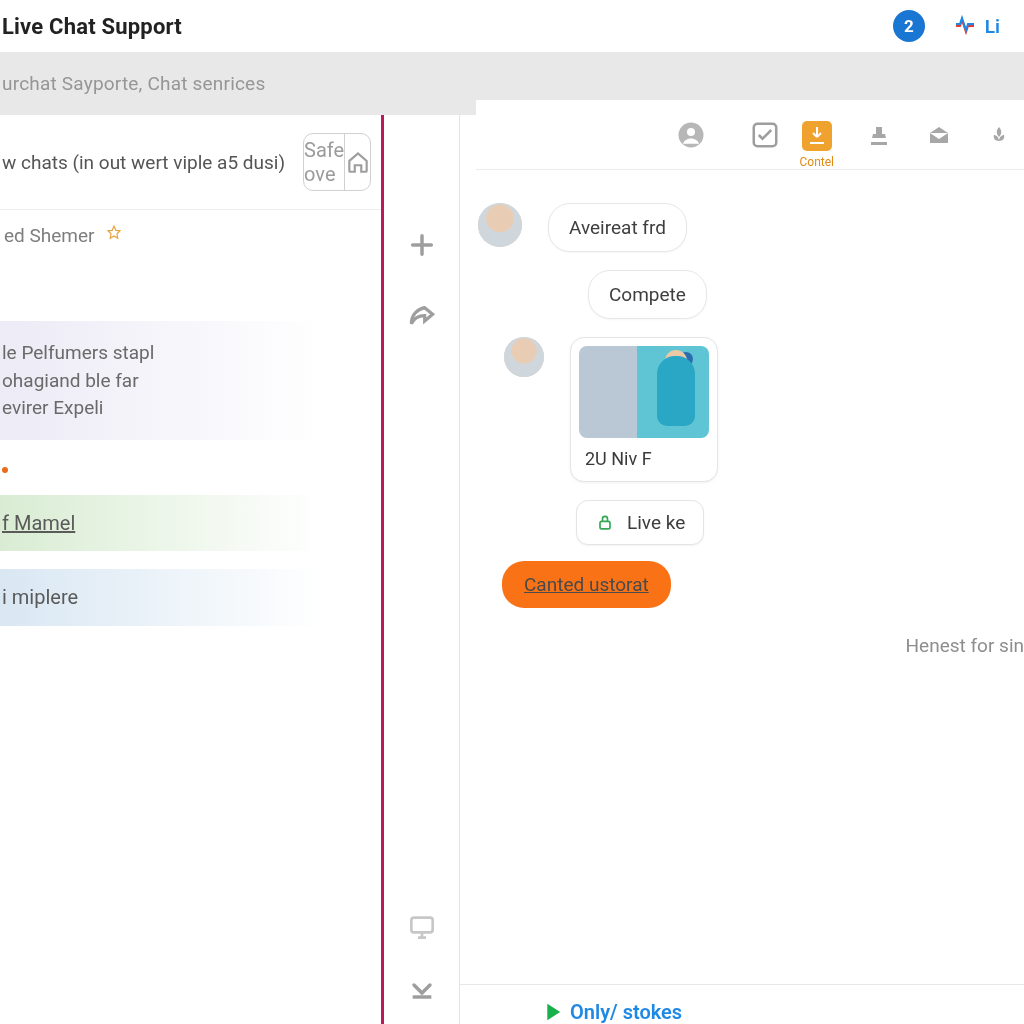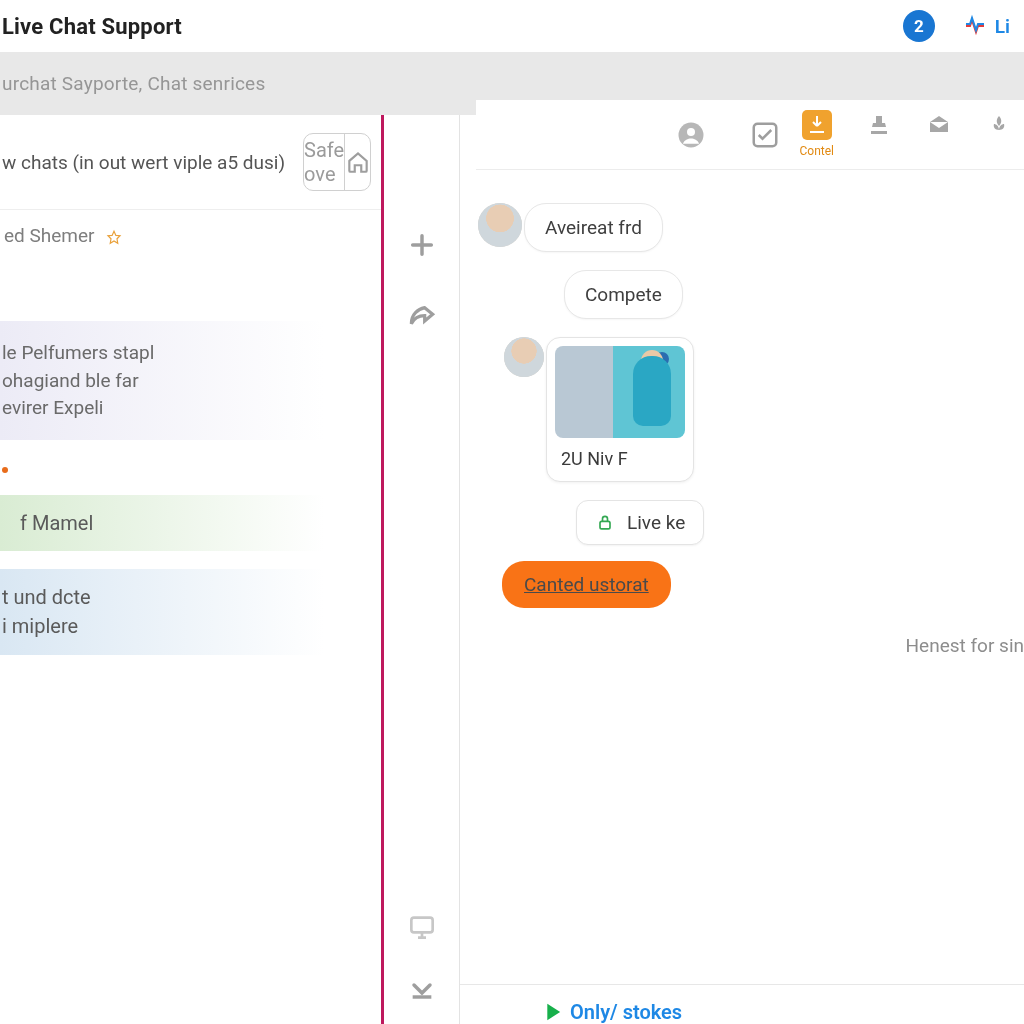--- a/index.html
+++ b/index.html
@@ -1,21 +1,21 @@
 <!DOCTYPE html>
 <html><head>
 <meta charset="utf-8">
 <style>
 * { margin:0; padding:0; box-sizing:border-box; font-family: -apple-system, BlinkMacSystemFont, "Segoe UI", Roboto, Helvetica, Arial, sans-serif; }
 html,body { width:1024px; height:1024px; background:#e9e9e9; overflow:hidden; }
 
 .app { position:relative; width:1024px; height:1024px; background:#f6f6f6; }
 
 
-.header { height:52px; display:flex; align-items:center; padding:0 14px 0 2px; background:#fff; box-shadow:0 1px 0 rgba(0,0,0,.06); }
+.header { height:52px; display:flex; align-items:center; padding:0 24px 0 2px; background:#fff; box-shadow:0 1px 0 rgba(0,0,0,.06); }
 .header-title { font-size:22px; font-weight:700; color:#222; letter-spacing:.2px; }
 .header-spacer { flex:1; }
 .badge-circle { width:32px; height:32px; border-radius:50%; background:#1976d2; color:#fff; display:flex; align-items:center; justify-content:center; font-weight:700; font-size:17px; margin-right:28px; }
 .header-li { display:flex; align-items:center; gap:8px; color:#1e88e5; font-weight:600; font-size:19px; }
 .header-li svg { width:24px; height:24px; }
 
 
 .subheader { height:63px; background:#e8e8e8; display:flex; align-items:center; padding-left:2px; color:#969696; font-size:19px; letter-spacing:.2px; }
 
 
@@ -23,51 +23,51 @@
 
 
 .col-left { width:384px; border-right:3px solid #be185d; display:flex; flex-direction:column; }
 .left-top { display:flex; align-items:center; gap:18px; padding:18px 10px 18px 2px; border-bottom:1px solid #eee; }
 .left-top-text { font-size:19px; color:#555; white-space:nowrap; }
 .seg-box { margin-left:auto; height:58px; display:flex; border:1.5px solid #d0d0d0; border-radius:10px; overflow:hidden; }
 .seg-a { width:120px; display:flex; align-items:center; justify-content:center; color:#9b9b9b; font-size:20px; border-right:1.5px solid #d0d0d0; }
 .seg-b { width:54px; display:flex; align-items:center; justify-content:center; }
 .seg-b svg { width:26px; height:26px; }
 
-.shemer-row { display:flex; align-items:flex-end; gap:10px; padding:14px 4px; color:#7e7e7e; font-size:19px; }
+.shemer-row { display:flex; align-items:flex-start; gap:10px; padding:14px 4px; color:#7e7e7e; font-size:19px; }
 .star-ico { width:18px; height:18px; }
 
 .left-list { padding-top:60px; display:flex; flex-direction:column; gap:18px; }
 .item-pale { background:linear-gradient(90deg,#ecebf6 0%, #ffffff 85%); padding:18px 8px 18px 2px; color:#6a6a6a; font-size:19px; line-height:1.45; }
 .item-orange-dot::before { content:""; display:inline-block; width:6px; height:6px; border-radius:50%; background:#e86c1b; margin:0 0 0 2px; }
-.item-green { background:linear-gradient(90deg,#d9ecd3 0%, #ffffff 85%); padding:16px 8px 16px 20px; color:#5a5a5a; font-size:20px; }
+.item-green { background:linear-gradient(90deg,#d9ecd3 0%, #ffffff 85%); padding:16px 8px 16px 2px; color:#5a5a5a; font-size:20px;text-decoration:underline; }
 .item-blue  { background:linear-gradient(90deg,#d9e7f3 0%, #ffffff 85%); padding:14px 8px 14px 2px; color:#5a5a5a; font-size:20px; line-height:1.45; }
 .item-plain { padding:8px 2px; color:#606060; font-size:19px; }
 
 
 .col-mid { width:76px; border-right:1px solid #e3e3e3; display:flex; flex-direction:column; align-items:center; padding-top:24px; gap:0; }
 .rail-ico { width:32px; height:32px; color:#9e9e9e; cursor:pointer; }
 .rail-bottom { margin-top:auto; display:flex; flex-direction:column; align-items:center; gap:30px; padding-bottom:34px; width:100%; }
 
 
 .toolbar-row { position:absolute; top:100px; left:476px; right:0; height:70px; display:flex; align-items:center; border-bottom:1px solid #ececec; background:#fff; } 
 .toolbar-left-icons { position:absolute; left:200px; top:0; bottom:0; display:flex; align-items:center; gap:44px; }
 .toolbar-ico { width:30px; height:30px; color:#9e9e9e; }
-.right-tabs { position:absolute; right:10px; top:0; bottom:0; display:flex; align-items:flex-start; gap:30px; padding-top:10px; }
+.right-tabs { position:absolute; right:10px; top:0; bottom:0; display:flex; align-items:flex-start; gap:30px; padding-top:21px; }
 .rtab { display:flex; flex-direction:column; align-items:center; gap:4px; color:#a7a7a7; cursor:pointer; }
 .rtab.active { color:#e28a12; }
 .rtab .box { width:30px; height:30px; border-radius:5px; display:flex; align-items:center; justify-content:center; }
 .rtab.active .box { background:#f0a22e; color:#fff; }
 .rtab-label { font-size:12px; }
 
 
 .col-right { flex:1; display:flex; flex-direction:column; padding-top:70px;  position:relative; overflow:hidden;}
 .chat-scroll { flex:1; padding:18px 0 0 18px; overflow:hidden; }
 
-.msg-row { display:flex; align-items:flex-start; gap:2px; margin-bottom:18px; }
+.msg-row { display:flex; align-items:flex-start; gap:26px; margin-bottom:18px; }
 .avatar { width:44px; height:44px; border-radius:50%; background:#d9d0c6; flex-shrink:0; overflow:hidden; }
 .avatar.sm { width:40px; height:40px; }
 .bubble { background:#fff; border:1px solid #e7e7e7; border-radius:22px; padding:12px 20px; font-size:19px; color:#3f3f3f; box-shadow:0 1px 2px rgba(0,0,0,.04); white-space:nowrap; }
 .bubble.noavatar { margin-left:84px; }
 
 .card-bubble { background:#fff; border:1px solid #e4e4e4; border-radius:14px; padding:8px 8px 12px 8px; box-shadow:0 1px 3px rgba(0,0,0,.06); margin-left:0;}
 .card-img { width:130px; height:92px; border-radius:8px; background:linear-gradient(90deg,#b9c8d4 0 45%, #5fc5d4 45% 100%); position:relative; overflow:hidden;}
 .card-img::after{content:"";position:absolute;right:14px;top:10px;width:38px;height:70px;border-radius:18px 18px 10px 10px;background:#2aa7c4;}
 .card-img::before{content:"";position:absolute;right:22px;top:4px;width:22px;height:22px;border-radius:50%;background:#e9c9a6;box-shadow:10px -2px 0 -4px #2a6db0;}
 .card-caption { padding:10px 6px 0 6px; font-size:18px; color:#3a3a3a; }
@@ -187,21 +187,20 @@
         <div class="item-pale">
           <div>le Pelfumers stapl</div>
           <div>ohagiand ble far</div>
           <div>evirer Expeli</div>
         </div>
         <div class="item-orange-dot"></div>
         <div class="item-green">
           <span>f Mamel</span>
         </div>
         <div class="item-blue">
-          <div>t und dcte</div>
           <div>i miplere</div>
         </div>
       </div>
     </div>
 
     <div class="col-mid">
       <div style="height:70px"></div>
       <div class="mid-btn">
         <svg class="rail-ico" viewBox="0 0 24 24">
             <path stroke="#9e9e9e" stroke-width="2.6" stroke-linecap="round" d="M12 5v14M5 12h14"></path>

